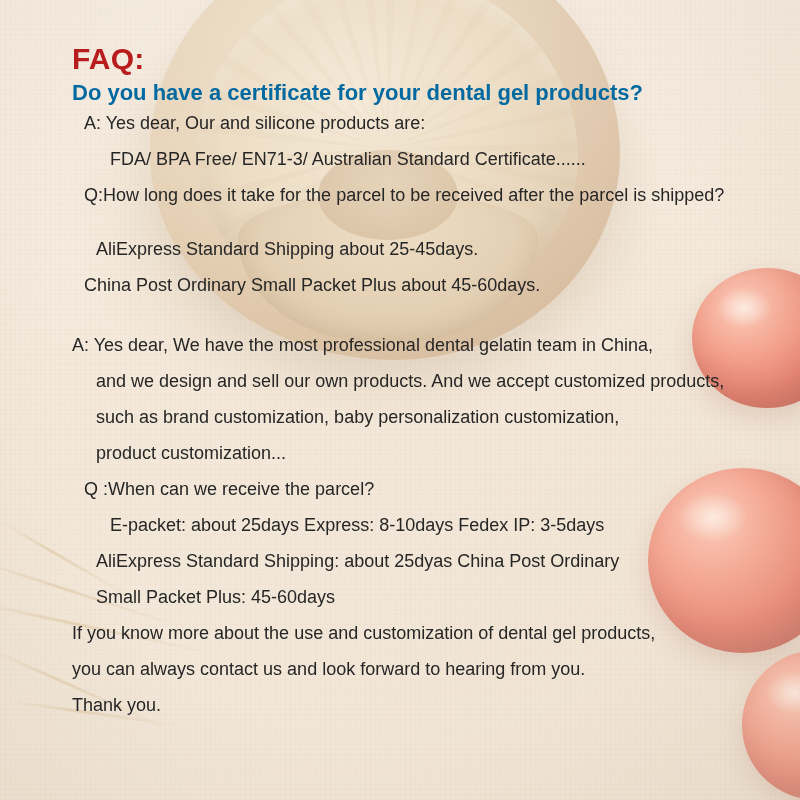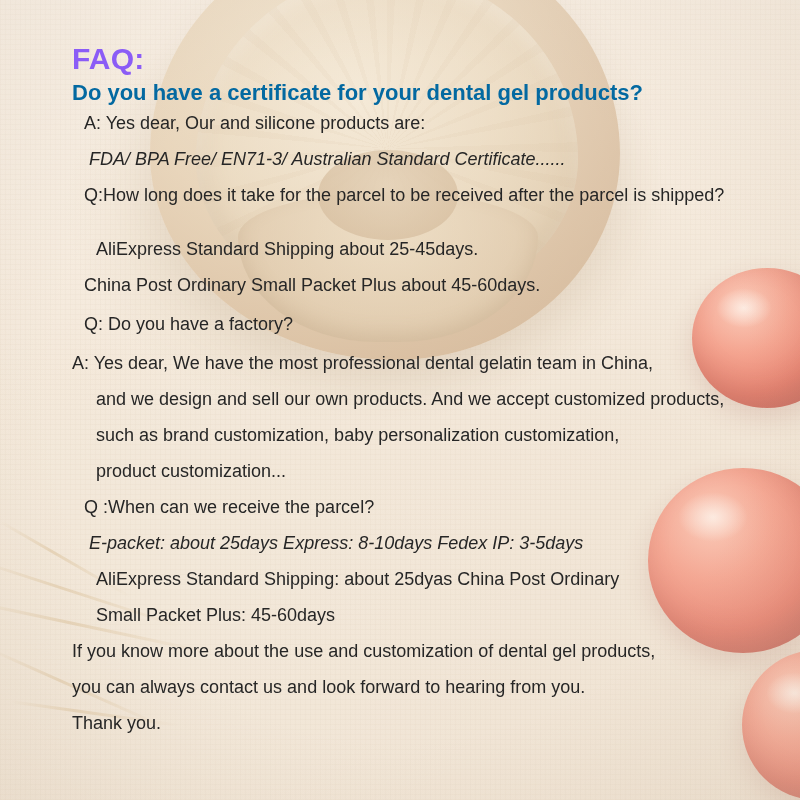--- a/index.html
+++ b/index.html
@@ -141,21 +141,21 @@
     padding: 44px 40px 30px 72px;
     box-sizing: border-box;
     color: #2b2b2b;
   }
 
   .faq-title {
     font-size: 30px;
     line-height: 1.0;
     letter-spacing: .2px;
     margin: 0 0 6px 0;
-    color: #8b5cf6;
+    color: #b91c1c;
   }
   .faq-subtitle {
     font-size: 22px;
     line-height: 1.18;
     margin: 0 0 8px 0;
     color: #0369a1;
   }
 
   .qa-list {
     list-style: none;
@@ -164,21 +164,21 @@
   }
   .qa-line {
     font-size: 18px;
     line-height: 1.0;
     color: #262626;
     white-space: nowrap;
   }
   .qa-line.ind-0 { margin-left: 0; }
   .qa-line.ind-1 { margin-left: 12px; }
   .qa-line.ind-2 { margin-left: 24px; }
-  .qa-line.ind-3 { margin-left: 17px; font-style: italic; }
+  .qa-line.ind-3 { margin-left: 38px; }
 
   .gap-sm { height: 15px; }
   .gap-md { height: 18px; }
   .gap-lg { height: 21px; }
 </style>
 </head>
 <body>
 
 <div id="page">
 
@@ -215,21 +215,20 @@
         <li class="gap-md"></li>
         <li class="qa-line ind-3">FDA/ BPA Free/ EN71-3/ Australian Standard Certificate......</li>
         <li class="gap-md"></li>
         <li class="qa-line ind-1">Q:How long does it take for the parcel to be received after the parcel is shipped?</li>
         <li class="gap-md"></li>
         <li class="gap-md"></li>
         <li class="qa-line ind-2">AliExpress Standard Shipping about 25-45days.</li>
         <li class="gap-md"></li>
         <li class="qa-line ind-1">China Post Ordinary Small Packet Plus about 45-60days.</li>
         <li class="gap-lg"></li>
-        <li class="qa-line ind-1">Q: Do you have a factory?</li>
         <li class="gap-lg"></li>
         <li class="qa-line ind-0">A: Yes dear, We have the most professional dental gelatin team in China,</li>
         <li class="gap-md"></li>
         <li class="qa-line ind-2">and we design and sell our own products. And we accept customized products,</li>
         <li class="gap-md"></li>
         <li class="qa-line ind-2">such as brand customization, baby personalization customization,</li>
         <li class="gap-md"></li>
         <li class="qa-line ind-2">product customization...</li>
         <li class="gap-md"></li>
         <li class="qa-line ind-1">Q :When can we receive the parcel?</li>

